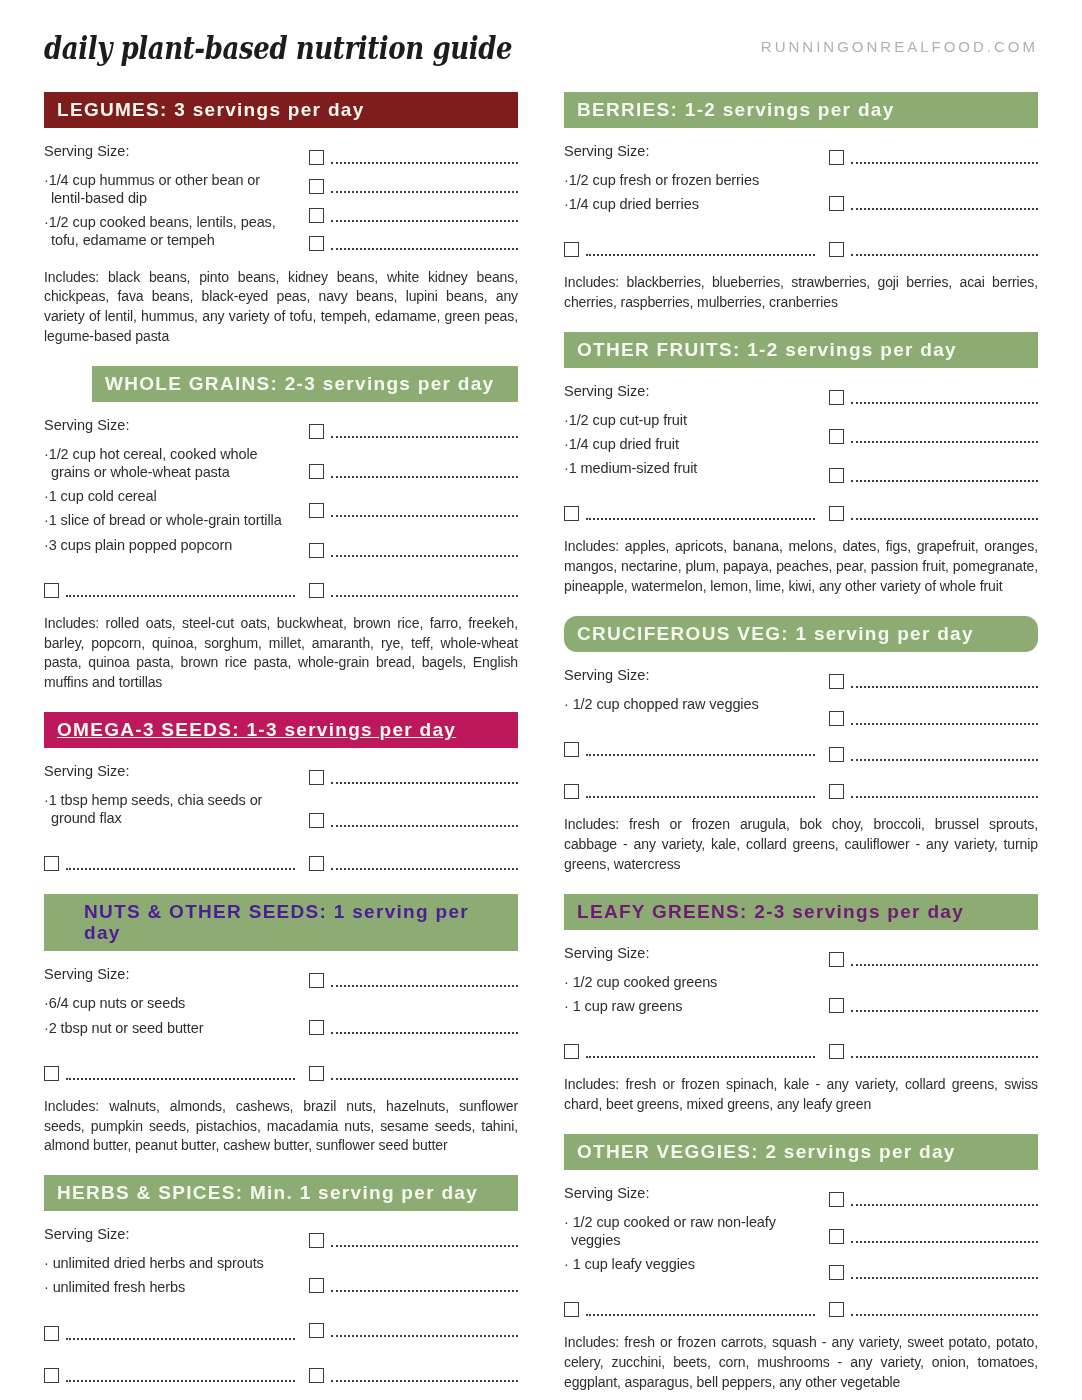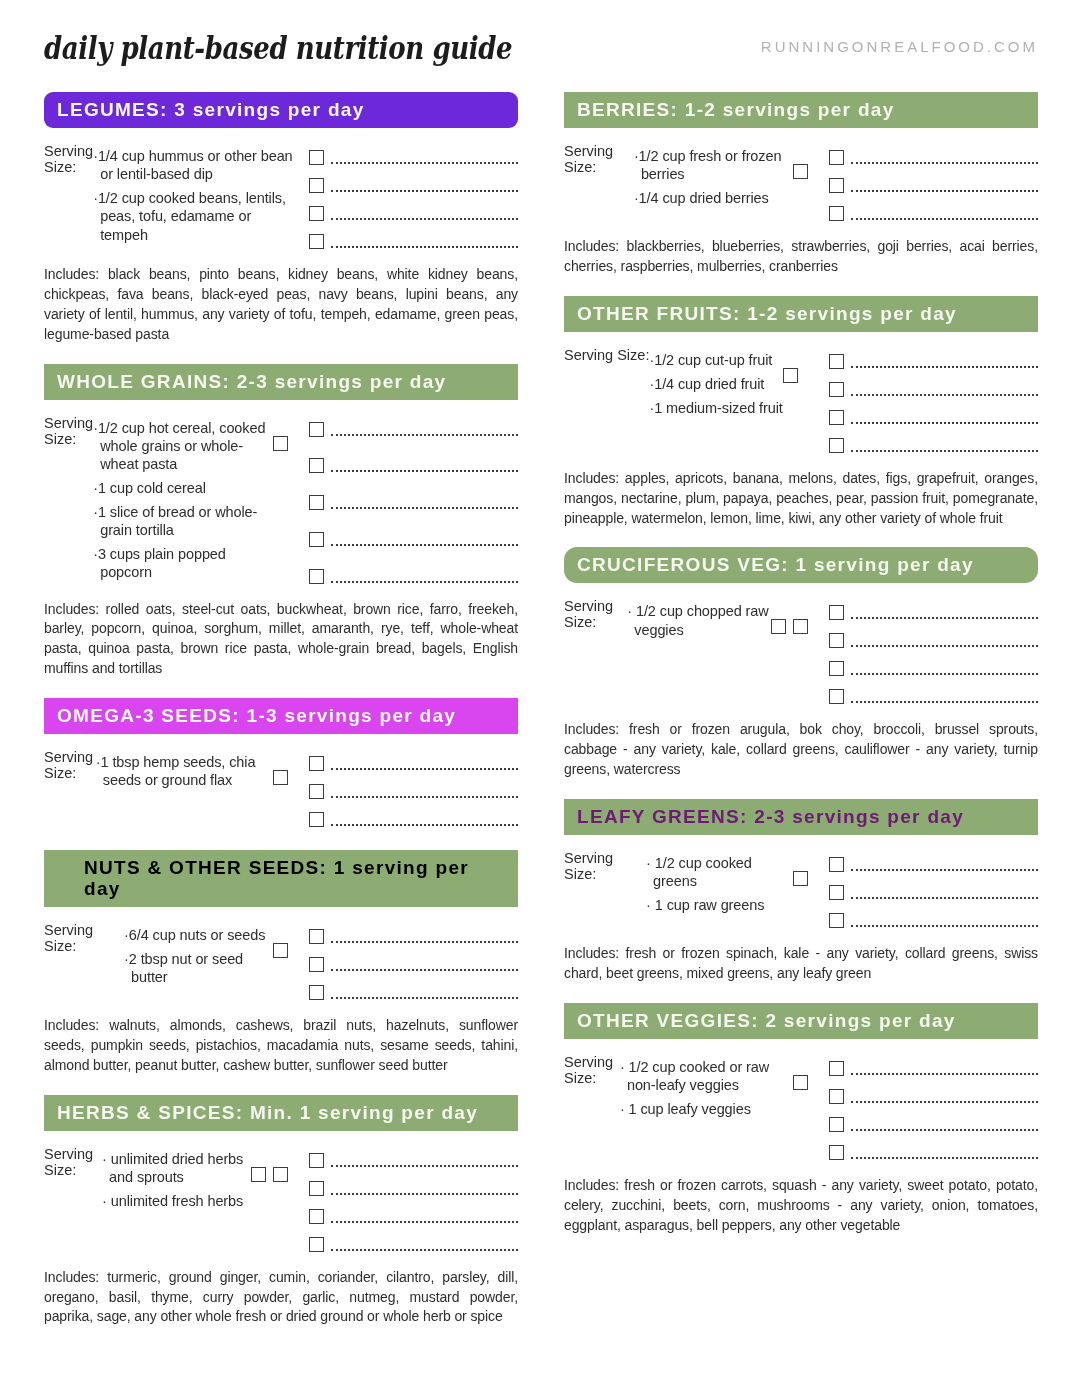--- a/index.html
+++ b/index.html
@@ -30,21 +30,21 @@
   .grid { display:grid; grid-template-columns:474px 474px; column-gap:46px; }
 
   
   .section { margin-bottom:19px; }
   .sec-header {
     background:#8cac74; color:#f6f8ef;
     font-weight:bold; font-size:19px; letter-spacing:1.3px;
     padding:7px 12px 8px 13px; line-height:21px;
   }
   .sec-body { display:flex; align-items:stretch; margin-top:13px; }
-  .lcol { width:56%; display:flex; flex-direction:row; padding-right:14px; }
+  .lcol { width:56%; display:flex; flex-direction:column; padding-right:14px; }
   .rcol { width:44%; display:flex; flex-direction:column; justify-content:space-between; }
   .serving { font-size:14.5px; margin:2px 0 6px; }
   .bullet {
     font-size:14.5px; line-height:1.25; margin:6px 0;
     padding-left:7px; text-indent:-7px; letter-spacing:-0.1px;
   }
   .cbrow { display:flex; align-items:flex-end; height:20px; margin:4px 0; }
   .lcol .cbrow { margin-top:18px; }
   .checkbox { width:15px; height:15px; border:1.7px solid #3d3d3d; flex:none; background:#fff; }
   .dotline { flex:1; border-bottom:2px dotted #3d3d3d; margin-left:7px; margin-bottom:1px; }
@@ -59,21 +59,21 @@
 <div class="page">
 
   <div class="masthead">
     <div class="doc-title">daily plant-based nutrition guide</div>
     <div class="site-url" style="color: rgb(177, 177, 177);">RUNNINGONREALFOOD.COM</div>
   </div>
 
   <div class="grid">
     <div id="col-left">
         <div class="section">
-    <div class="sec-header" style="background: #6d28d9; color: rgb(246, 248, 239); border-radius: 9px;">LEGUMES: 3 servings per day</div>
+    <div class="sec-header" style="background: #7f1d1d; color: rgb(246, 248, 239);">LEGUMES: 3 servings per day</div>
     <div class="sec-body">
       <div class="lcol">
         <div class="serving">Serving Size:</div>
         <div class="bullets">
                 <div class="bullet">·1/4 cup hummus or other bean or lentil-based dip</div>
                 <div class="bullet">·1/2 cup cooked beans, lentils, peas, tofu, edamame or tempeh</div>
               </div>
       </div>
       <div class="rcol">
               <div class="cbrow">
@@ -90,21 +90,21 @@
   </div>
               <div class="cbrow">
     <span class="checkbox"></span>
     <span class="dotline"></span>
   </div>
             </div>
     </div>
     <div class="includes">Includes: black beans, pinto beans, kidney beans, white kidney beans, chickpeas, fava beans, black-eyed peas, navy beans, lupini beans, any variety of lentil, hummus, any variety of tofu, tempeh, edamame, green peas, legume-based pasta</div>
   </div>
         <div class="section">
-    <div class="sec-header" style="background: rgb(140, 172, 116); color: rgb(246, 248, 239);">WHOLE GRAINS: 2-3 servings per day</div>
+    <div class="sec-header" style="background: rgb(140, 172, 116); color: rgb(246, 248, 239); margin-left: 48px;">WHOLE GRAINS: 2-3 servings per day</div>
     <div class="sec-body">
       <div class="lcol">
         <div class="serving">Serving Size:</div>
         <div class="bullets">
                 <div class="bullet">·1/2 cup hot cereal, cooked whole grains or whole-wheat pasta</div>
                 <div class="bullet">·1 cup cold cereal</div>
                 <div class="bullet">·1 slice of bread or whole-grain tortilla</div>
                 <div class="bullet">·3 cups plain popped popcorn</div>
               </div>
       <div class="cbrow">
@@ -131,21 +131,21 @@
   </div>
               <div class="cbrow">
     <span class="checkbox"></span>
     <span class="dotline"></span>
   </div>
             </div>
     </div>
     <div class="includes">Includes: rolled oats, steel-cut oats, buckwheat, brown rice, farro, freekeh, barley, popcorn, quinoa, sorghum, millet, amaranth, rye, teff, whole-wheat pasta, quinoa pasta, brown rice pasta, whole-grain bread, bagels, English muffins and tortillas</div>
   </div>
         <div class="section">
-    <div class="sec-header" style="background: #d946ef; color: rgb(246, 248, 239);">OMEGA-3 SEEDS: 1-3 servings per day</div>
+    <div class="sec-header" style="background: #be185d; color: rgb(246, 248, 239); text-decoration: underline;">OMEGA-3 SEEDS: 1-3 servings per day</div>
     <div class="sec-body">
       <div class="lcol">
         <div class="serving">Serving Size:</div>
         <div class="bullets">
                 <div class="bullet">·1 tbsp hemp seeds, chia seeds or ground flax</div>
               </div>
       <div class="cbrow">
     <span class="checkbox"></span>
     <span class="dotline"></span>
   </div>
@@ -161,21 +161,21 @@
   </div>
               <div class="cbrow">
     <span class="checkbox"></span>
     <span class="dotline"></span>
   </div>
             </div>
     </div>
 
   </div>
         <div class="section">
-    <div class="sec-header" style="background: rgb(140, 172, 116); color: #000000; padding-left: 40px;">NUTS &amp; OTHER SEEDS: 1 serving per day</div>
+    <div class="sec-header" style="background: rgb(140, 172, 116); color: #4c1d95; padding-left: 40px;">NUTS &amp; OTHER SEEDS: 1 serving per day</div>
     <div class="sec-body">
       <div class="lcol">
         <div class="serving">Serving Size:</div>
         <div class="bullets">
                 <div class="bullet">·6/4 cup nuts or seeds</div>
                 <div class="bullet">·2 tbsp nut or seed butter</div>
               </div>
       <div class="cbrow">
     <span class="checkbox"></span>
     <span class="dotline"></span>

